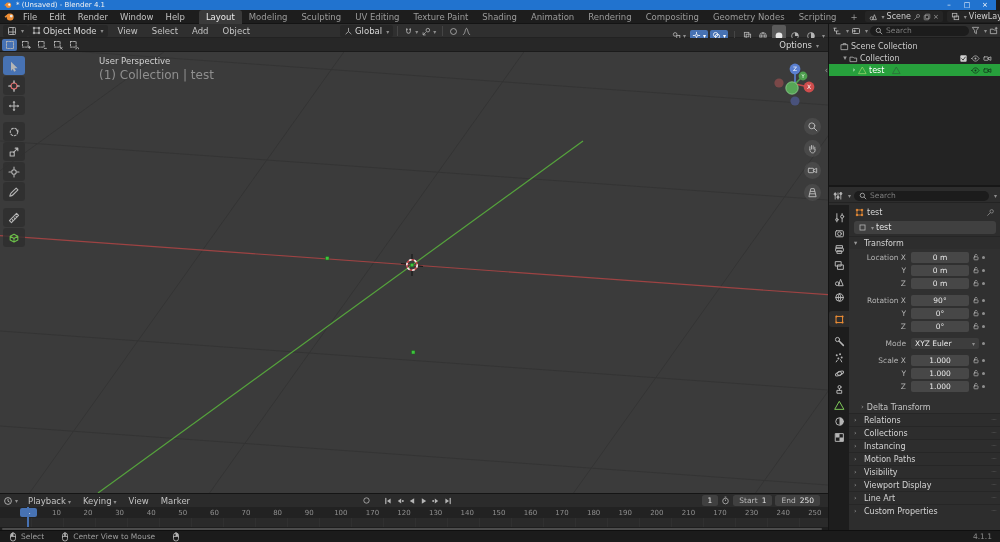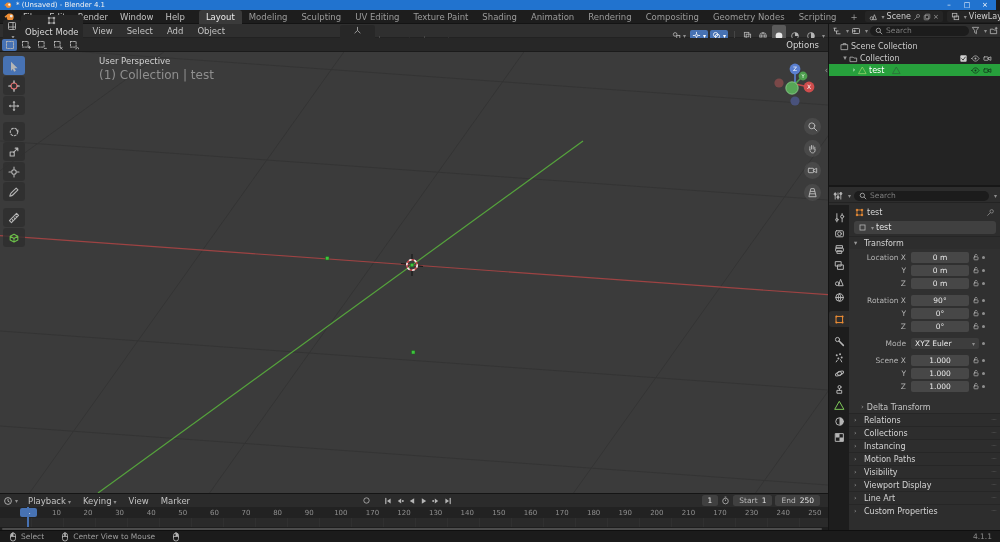--- a/index.html
+++ b/index.html
@@ -22,21 +22,21 @@
   .menu-item { font-size:8.5px; color:#c3c3c3; padding:19px 6px; border-radius:2px; }
   .ws-tab { font-size:8.5px; color:#9b9b9b; padding:2px 7px; border-radius:3px 3px 0 0; white-space:nowrap; }
   .ws-tab.active { background:#3a3a3a; color:#ececec; }
   .top-right { margin-left:auto; display:flex; align-items:center; gap:4px; }
   .id-block { display:flex; align-items:center; gap:2px; background:#252525; border-radius:2px; padding:1px 4px; font-size:8px; color:#cfcfcf; }
   .mini { font-size:7px; color:#9a9a9a; }
 
   
   #vp-header { left:0; top:24px; width:828px; height:14px; background:#2f2f2f; display:flex; align-items:center; padding:0 3px; border-bottom:1px solid #222; }
   #vp-toolrow { left:0; top:38px; width:828px; height:14px; background:#272727; display:flex; align-items:center; padding:0 2px; border-bottom:1px solid #1b1b1b; }
-  .hdr-btn { display:flex; align-items:center; gap:2px; background:#272727; border-radius:2px; padding:1px 4px; font-size:8.5px; color:#d6d6d6;flex-direction:column; }
+  .hdr-btn { display:flex; align-items:center; gap:2px; background:#272727; border-radius:2px; padding:1px 4px; font-size:8.5px; color:#d6d6d6; }
   #vp-header .menus { display:flex; gap:2px; margin-left:4px; }
   .mid-cluster { position:absolute; left:340px; top:1px; display:flex; align-items:center; }
   .right-cluster { position:absolute; right:3px; top:1px; display:flex; align-items:center; gap:2px; }
   .tgl { display:flex; align-items:center; padding:1px 2px; border-radius:2px; }
   .tgl.on { background:#4772b3; color:#fff; }
   .tgl.on .icon, .tgl.on .chev { color:#fff; }
   .shade-btn { padding:1px 2px; border-radius:2px; }
   .shade-btn.active { background:#5a5a5a; }
   .selmode { width:15px; height:12px; border-radius:2px; display:flex; align-items:center; justify-content:center; margin-right:1px; color:#b5b5b5; }
   .selmode.active { background:#4772b3; color:#fff; }
@@ -952,21 +952,21 @@
                   <span>XYZ Euler</span>
                   <span class="chev">▾</span>
                 </span>
                 <span class="tr-side">
                   <span class="anim-dot"></span>
                 </span>
               </div>
             </div>
             <div class="tr-group">
               <div class="tr-row">
-                <span class="tr-label">Scene X</span>
+                <span class="tr-label">Scale X</span>
                 <span class="tr-value">
                   <span>1.000</span>
                 </span>
                 <span class="tr-side">
                   <span class="icon">
                     <svg width="8" height="8" viewBox="0 0 10 10" fill="none" stroke="currentColor" stroke-width="0.9" stroke-linecap="round" stroke-linejoin="round">
                       <rect x="2.5" y="4.8" width="5" height="3.7" rx="0.7"></rect>
                       <path d="M3.5 4.8V3.3a1.6 1.6 0 0 1 3-.7"></path>
                     </svg>
                   </span>

